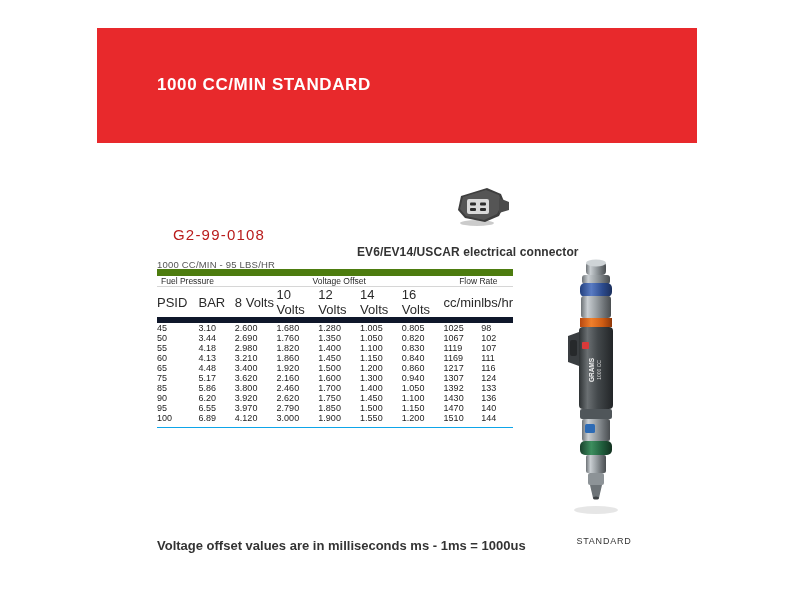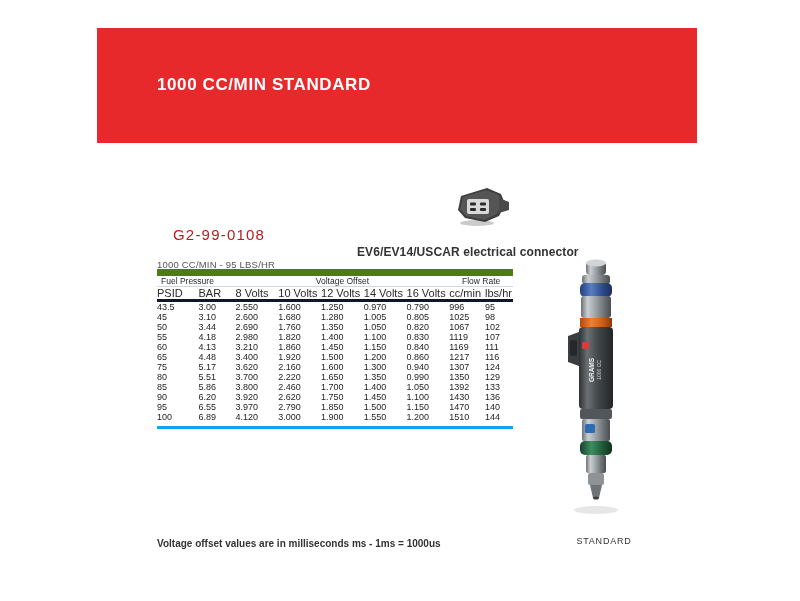--- a/index.html
+++ b/index.html
@@ -107,52 +107,52 @@
     color: #2a2a2a;
     padding: 4px 0 5px 0;
     border-top: 7px solid #4d7c0f;
     border-bottom: 1px solid #d6d6d6;
   }
   .group-fuel { padding-left: 4px !important; }
   .group-volt { text-align: center !important; }
   .group-flow { text-align: center !important; }
 
   .head-row th {
-    font-size: 11px;
+    font-size: 13px;
     font-weight: bold;
     color: #2a2a2a;
     padding: 5px 0 5px 0;
-    border-bottom: 3px solid #0f172a;
+    border-bottom: 6px solid #0f172a;
     margin-left: 36px;
   }
   .data-row td {
     padding: 2.6px 0 2.6px 0;
     font-size: 9px;
     color: #1d1d1d;
   }
   .data-row.last td {
-    border-bottom: 3px solid #0ea5e9;
+    border-bottom: 1px solid #0ea5e9;
     padding-bottom: 4px;
   }
   
   .c-psid  { width: 34px; text-align: right; padding-right: 6px !important; }
   .c-bar   { width: 38px; text-align: left; padding-left: 2px !important; }
   .c-v8    { width: 44px; text-align: left; }
   .c-v10   { width: 44px; text-align: left; }
   .c-v12   { width: 44px; text-align: left; }
   .c-v14   { width: 44px; text-align: left; }
   .c-v16   { width: 44px; text-align: left; }
   .c-ccmin { width: 36px; text-align: left; }
   .c-lbshr { width: 28px; text-align: left; }
 
   .footnote {
     position: absolute;
     left: 157px;
     top: 538px;
-    font-size: 10px;
+    font-size: 13px;
     font-weight: bold;
     color: #333333;
     text-align: right;
   }
 
   
   .injector {
     position: absolute;
     left: 556px;
     top: 258px;
@@ -214,31 +214,20 @@
           <th class="c-v10">10 Volts</th>
           <th class="c-v12">12 Volts</th>
           <th class="c-v14">14 Volts</th>
           <th class="c-v16">16 Volts</th>
           <th class="c-ccmin">cc/min</th>
           <th class="c-lbshr">lbs/hr</th>
         </tr>
       </thead>
       <tbody>
         <tr class="data-row">
-          <td class="c-psid">43.5</td>
-          <td class="c-bar">3.00</td>
-          <td class="c-v8">2.550</td>
-          <td class="c-v10">1.600</td>
-          <td class="c-v12">1.250</td>
-          <td class="c-v14">0.970</td>
-          <td class="c-v16">0.790</td>
-          <td class="c-ccmin">996</td>
-          <td class="c-lbshr">95</td>
-        </tr>
-        <tr class="data-row">
           <td class="c-psid">45</td>
           <td class="c-bar">3.10</td>
           <td class="c-v8">2.600</td>
           <td class="c-v10">1.680</td>
           <td class="c-v12">1.280</td>
           <td class="c-v14">1.005</td>
           <td class="c-v16">0.805</td>
           <td class="c-ccmin">1025</td>
           <td class="c-lbshr">98</td>
         </tr>
@@ -289,31 +278,20 @@
         <tr class="data-row">
           <td class="c-psid">75</td>
           <td class="c-bar">5.17</td>
           <td class="c-v8">3.620</td>
           <td class="c-v10">2.160</td>
           <td class="c-v12">1.600</td>
           <td class="c-v14">1.300</td>
           <td class="c-v16">0.940</td>
           <td class="c-ccmin">1307</td>
           <td class="c-lbshr">124</td>
-        </tr>
-        <tr class="data-row">
-          <td class="c-psid">80</td>
-          <td class="c-bar">5.51</td>
-          <td class="c-v8">3.700</td>
-          <td class="c-v10">2.220</td>
-          <td class="c-v12">1.650</td>
-          <td class="c-v14">1.350</td>
-          <td class="c-v16">0.990</td>
-          <td class="c-ccmin">1350</td>
-          <td class="c-lbshr">129</td>
         </tr>
         <tr class="data-row">
           <td class="c-psid">85</td>
           <td class="c-bar">5.86</td>
           <td class="c-v8">3.800</td>
           <td class="c-v10">2.460</td>
           <td class="c-v12">1.700</td>
           <td class="c-v14">1.400</td>
           <td class="c-v16">1.050</td>
           <td class="c-ccmin">1392</td>

